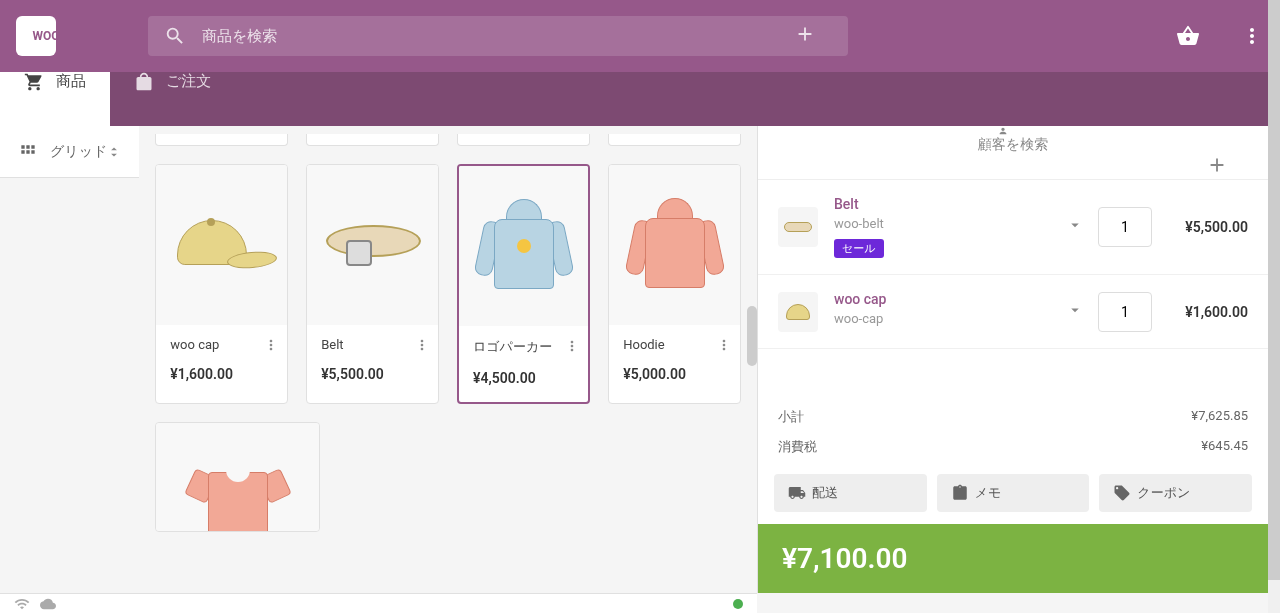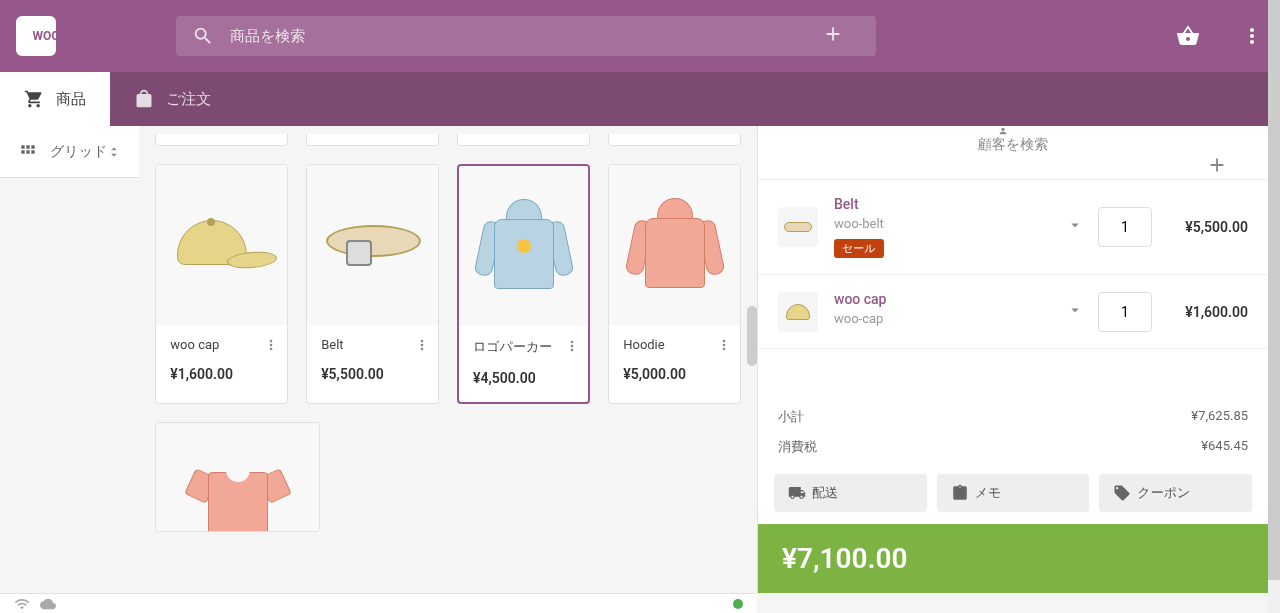--- a/index.html
+++ b/index.html
@@ -1,27 +1,27 @@
 <!DOCTYPE html>
 <html><head>
 <meta charset="utf-8">
 <style>
 * { margin: 0; padding: 0; box-sizing: border-box; font-family: -apple-system, BlinkMacSystemFont, "Segoe UI", Roboto, sans-serif; }
 body { background: #f5f5f5; width: 1280px; height: 613px; overflow: hidden; position: relative; }
 .header { background: #96588a; height: 72px; display: flex; align-items: center; padding: 0 16px; }
-.logo { width: 40px; height: 40px; background: #fff; border-radius: 6px; display: flex; align-items: center; justify-content: center; color: #96588a; font-weight: bold; font-size: 12px; margin-right: 120px; padding-left: 20px; }
+.logo { width: 40px; height: 40px; background: #fff; border-radius: 6px; display: flex; align-items: center; justify-content: center; color: #96588a; font-weight: bold; font-size: 12px; margin-right: 92px; padding-left: 20px; }
 .search-bar { flex: 1; max-width: 700px; background: rgba(255,255,255,0.15); height: 40px; border-radius: 4px; display: flex; align-items: center; padding: 0 16px; }
 .search-bar svg { fill: rgba(255,255,255,0.8); width: 22px; height: 22px; margin-right: 16px; }
 .search-bar input { background: transparent; border: none; color: #fff; font-size: 15px; flex: 1; outline: none; }
 .search-bar input::placeholder { color: rgba(255,255,255,0.8); }
 .search-bar .add-btn { color: rgba(255,255,255,0.8); cursor: pointer; }
 .header-right { margin-left: auto; display: flex; align-items: center; gap: 40px; }
 .header-right svg { fill: #fff; width: 24px; height: 24px; cursor: pointer; }
 .tabs { background: #7d4a72; height: 54px; display: flex; }
-.tab { display: flex; align-items: center; padding: 0 24px; color: rgba(255,255,255,0.8); font-size: 15px; gap: 12px; cursor: pointer; }
+.tab { display: flex; align-items: flex-start; padding: 0 24px; color: rgba(255,255,255,0.8); font-size: 15px; gap: 12px; cursor: pointer; }
 .tab.active { background: #fff; color: #444; }
 .tab svg { width: 20px; height: 20px; fill: currentColor; }
 .main { display: flex; height: calc(100% - 72px - 54px - 20px); }
 .products-panel { width: 757px; display: flex; flex-direction: row; }
 .view-bar { background: #fff; height: 52px; border-bottom: 1px solid #e0e0e0; display: flex; align-items: center; padding: 0 18px; color: #666; font-size: 14px; }
 .view-bar svg { width: 20px; height: 20px; fill: #666; margin-right: 12px; }
 .view-bar .sort { margin-left: auto; display: flex; flex-direction: column; cursor: pointer; }
 .view-bar .sort svg { width: 14px; height: 8px; fill: #888; margin: 0; }
 .products-grid { flex: 1; overflow-y: auto; padding: 8px 16px 16px 16px; position: relative; }
 .partial-row { display: flex; gap: 18px; margin-bottom: 18px; }
@@ -39,21 +39,21 @@
 .cart-panel { width: 511px; background: #fff; display: flex; flex-direction: column; border-left: 1px solid #e0e0e0; }
 .customer-bar { height: 54px; border-bottom: 1px solid #eee; display: flex; align-items: center; padding: 0 20px; color: #888; font-size: 14px; flex-direction: column; }
 .customer-bar svg { width: 22px; height: 22px; fill: #888; margin-right: 20px; }
 .customer-bar .add-cust { margin-left: auto; cursor: pointer; }
 .cart-items { flex: 1; overflow-y: auto; }
 .cart-item { display: flex; align-items: center; padding: 16px 20px; border-bottom: 1px solid #f0f0f0; gap: 16px; }
 .cart-thumb { width: 40px; height: 40px; background: #f5f5f5; border-radius: 4px; display: flex; align-items: center; justify-content: center; color: #ccc; font-size: 10px; }
 .cart-item-main { flex: 1; }
 .cart-item-name { color: #96588a; font-size: 14px; font-weight: 500; margin-bottom: 4px; }
 .cart-item-sku { color: #999; font-size: 13px; margin-bottom: 6px; }
-.sale-badge { background: #c2410c; color: #fff; font-size: 11px; padding: 2px 8px; border-radius: 3px; display: inline-block; }
+.sale-badge { background: #6d28d9; color: #fff; font-size: 11px; padding: 2px 8px; border-radius: 3px; display: inline-block; }
 .cart-item-controls { display: flex; align-items: center; gap: 14px; }
 .chevron-down { cursor: pointer; }
 .chevron-down svg { fill: #888; width: 18px; height: 18px; }
 .qty-input { width: 54px; height: 40px; border: 1px solid #ddd; border-radius: 4px; text-align: center; font-size: 14px; }
 .cart-item-price { width: 80px; text-align: right; font-size: 14px; font-weight: 600; color: #333; }
 .cart-summary { padding: 12px 20px; }
 .summary-row { display: flex; justify-content: space-between; font-size: 13px; color: #666; padding: 6px 0; }
 .cart-actions { display: flex; gap: 10px; padding: 0 16px 12px 16px; }
 .cart-action { flex: 1; background: #eee; border-radius: 4px; padding: 10px 14px; cursor: pointer; display: flex; flex-direction: row; gap: 6px; }
 .cart-action svg { width: 18px; height: 18px; fill: #666; }

